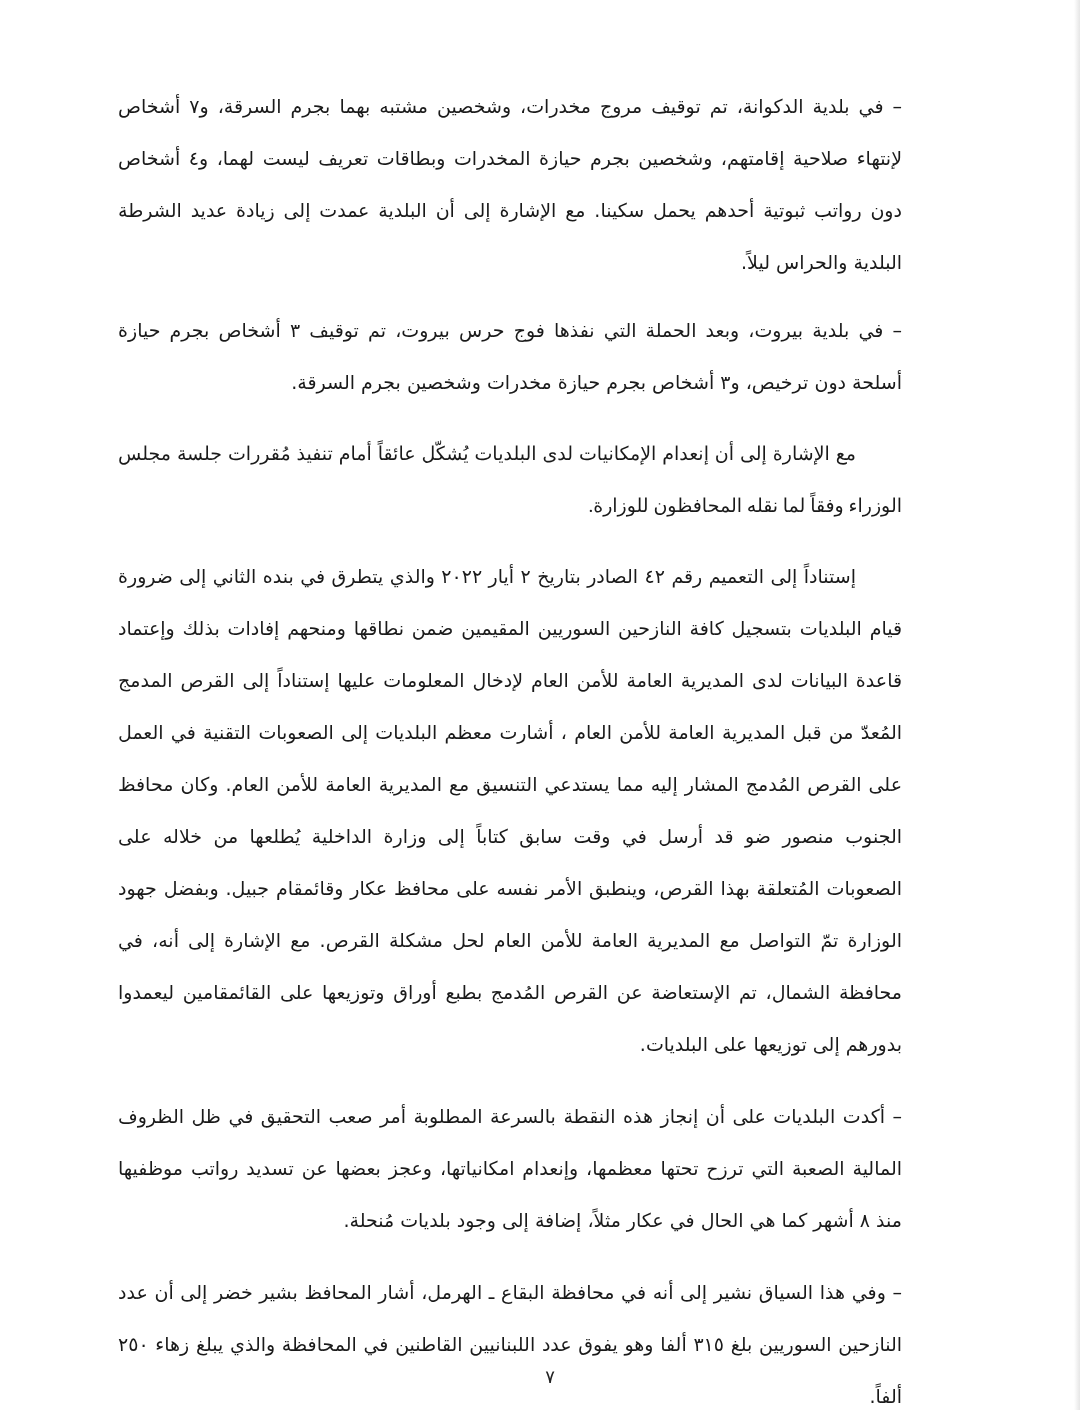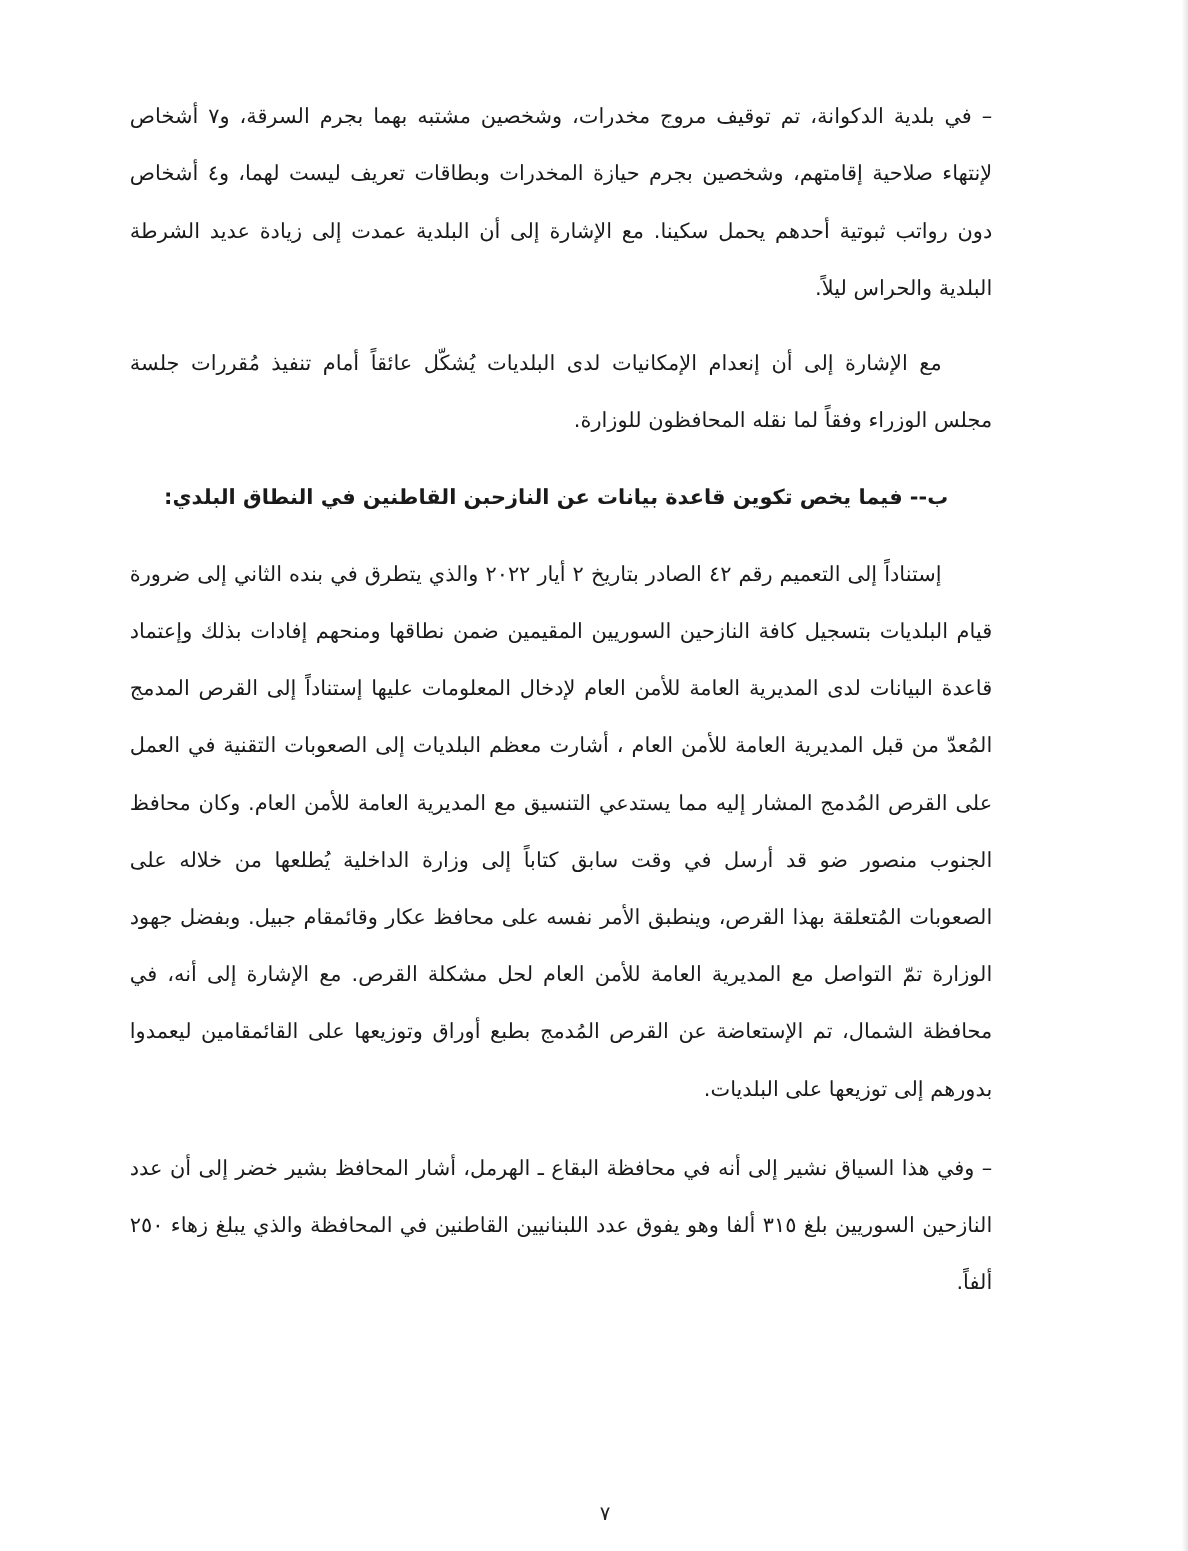--- a/index.html
+++ b/index.html
@@ -34,21 +34,21 @@
     }
     .indent {
       text-indent: 46px;
     }
     .heading {
       font-weight: bold;
       text-indent: 40px;
       margin-top: 12px;
       margin-bottom: 18px;
     }
-    .gap-s { margin-bottom: 18px; }
+    .gap-s { margin-bottom: 18px; font-family: Liberation Serif, serif; }
     .gap-m { margin-bottom: 20px; }
     .page-number {
       position: absolute;
       top: 1366px;
       left: 0;
       width: 1080px;
       text-align: center;
       font-size: 18px;
       color: #222;
       padding-left: 10px;
@@ -62,19 +62,20 @@
       background: linear-gradient(to left, #e6e6e6, #ffffff);
     }
   </style>
 </head>
 <body>
 
 <div class="scan-edge"></div>
 
 <main class="page">
   <p class="para bullet">– في بلدية الدكوانة، تم توقيف مروج مخدرات، وشخصين مشتبه بهما بجرم السرقة، و٧ أشخاص لإنتهاء صلاحية إقامتهم، وشخصين بجرم حيازة المخدرات وبطاقات تعريف ليست لهما، و٤ أشخاص دون رواتب ثبوتية أحدهم يحمل سكينا. مع الإشارة إلى أن البلدية عمدت إلى زيادة عديد الشرطة البلدية والحراس ليلاً.</p>
+  <p class="para bullet gap-m">– في بلدية بيروت، وبعد الحملة التي نفذها فوج حرس بيروت، تم توقيف ٣ أشخاص بجرم حيازة أسلحة دون ترخيص، و٣ أشخاص بجرم حيازة مخدرات وشخصين بجرم السرقة.</p>
   <p class="para indent gap-s">مع الإشارة إلى أن إنعدام الإمكانيات لدى البلديات يُشكّل عائقاً أمام تنفيذ مُقررات جلسة مجلس الوزراء وفقاً لما نقله المحافظون للوزارة.</p>
-  <p class="para heading">ب-- فيما يخص تكوين قاعدة بيانات عن النازحبن القاطنين في النطاق البلدي:</p>
   <p class="para indent gap-m">إستناداً إلى التعميم رقم ٤٢ الصادر بتاريخ ٢ أيار ٢٠٢٢ والذي يتطرق في بنده الثاني إلى ضرورة قيام البلديات بتسجيل كافة النازحين السوريين المقيمين ضمن نطاقها ومنحهم إفادات بذلك وإعتماد قاعدة البيانات لدى المديرية العامة للأمن العام لإدخال المعلومات عليها إستناداً إلى القرص المدمج المُعدّ من قبل المديرية العامة للأمن العام ، أشارت معظم البلديات إلى الصعوبات التقنية في العمل على القرص المُدمج المشار إليه مما يستدعي التنسيق مع المديرية العامة للأمن العام. وكان محافظ الجنوب منصور ضو قد أرسل في وقت سابق كتاباً إلى وزارة الداخلية يُطلعها من خلاله على الصعوبات المُتعلقة بهذا القرص، وينطبق الأمر نفسه على محافظ عكار وقائمقام جبيل. وبفضل جهود الوزارة تمّ التواصل مع المديرية العامة للأمن العام لحل مشكلة القرص. مع الإشارة إلى أنه، في محافظة الشمال، تم الإستعاضة عن القرص المُدمج بطبع أوراق وتوزيعها على القائمقامين ليعمدوا بدورهم إلى توزيعها على البلديات.</p>
+  <p class="para bullet gap-m">– أكدت البلديات على أن إنجاز هذه النقطة بالسرعة المطلوبة أمر صعب التحقيق في ظل الظروف المالية الصعبة التي ترزح تحتها معظمها، وإنعدام امكانياتها، وعجز بعضها عن تسديد رواتب موظفيها منذ ٨ أشهر كما هي الحال في عكار مثلاً، إضافة إلى وجود بلديات مُنحلة.</p>
   <p class="para bullet">– وفي هذا السياق نشير إلى أنه في محافظة البقاع ـ الهرمل، أشار المحافظ بشير خضر إلى أن عدد النازحين السوريين بلغ ٣١٥ ألفا وهو يفوق عدد اللبنانيين القاطنين في المحافظة والذي يبلغ زهاء ٢٥٠ ألفاً.</p>
 </main>
 
 <div class="page-number">٧</div>
 
 </body></html>

